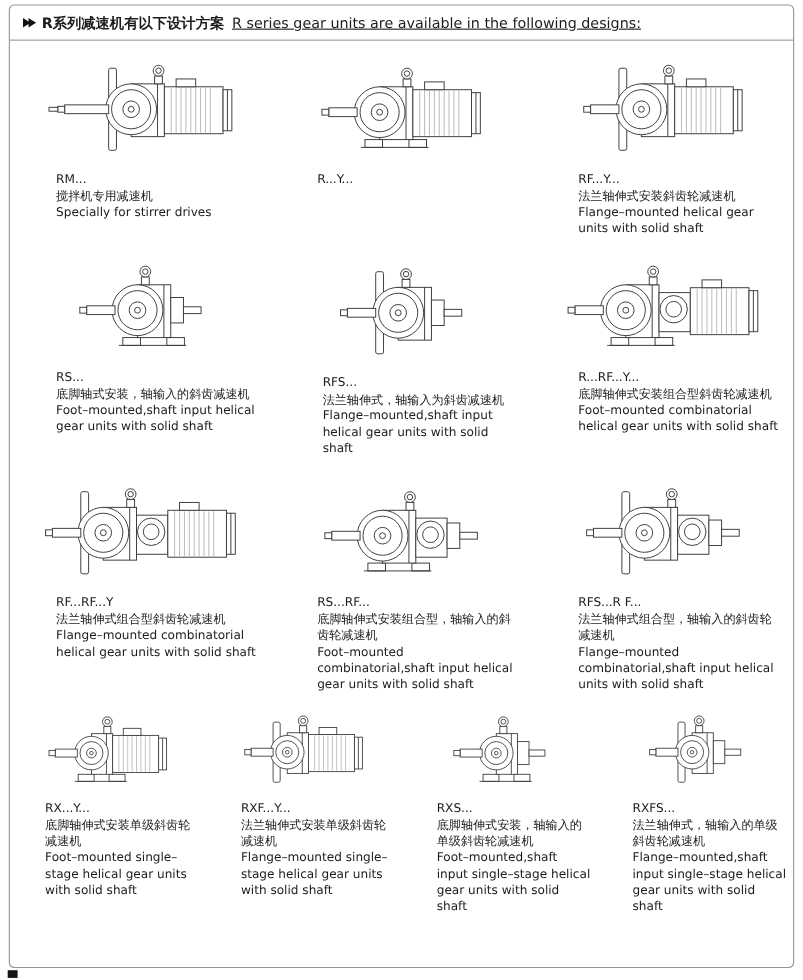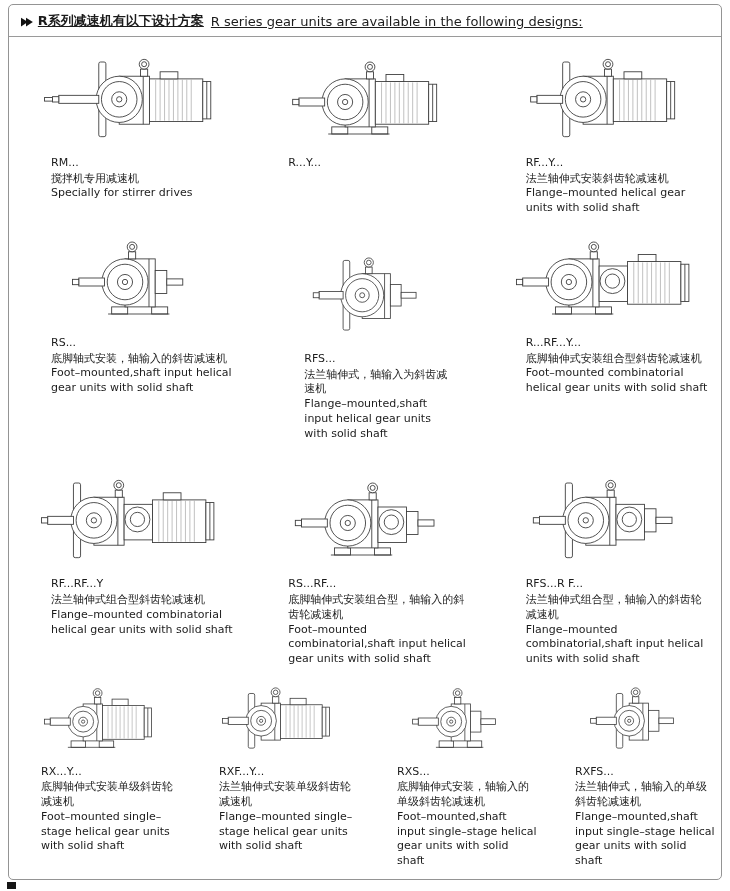--- a/index.html
+++ b/index.html
@@ -12,21 +12,21 @@
   .frame{
     height:100%;box-sizing:border-box;background:#fff;
     border:1px solid #949494;border-radius:5px;overflow:hidden;
   }
   .header{
     display:flex;align-items:center;gap:7px;
     padding:7px 12px 6px;border-bottom:1px solid #9a9a9a;
     font-size:13px;white-space:nowrap;
   }
   .marker{font-size:9px;letter-spacing:-2px;color:#111;line-height:1;transform:scaleY(1.25);}
-  .t-zh{font-weight:700;text-decoration:underline;}
+  .t-zh{font-weight:700;}
   .t-en{font-weight:400;text-decoration:underline;}
   .grid{display:grid;grid-template-columns:repeat(3,1fr);}
   .grid.g4{grid-template-columns:repeat(4,1fr);}
   .cell{padding:5px 4px 1px;}
   .cell svg{display:block;width:100%;height:112px;}
   .g4 .cell svg{height:90px;}
   .cap{padding:2px 6px 0 38px;font-size:11px;line-height:1.34;}
   .g4 .cap{padding-left:28px;padding-right:2px;}
   .code{margin-bottom:1px;}
   .corner{position:absolute;left:7px;bottom:2px;width:9px;height:7px;background:#161616;}
@@ -176,21 +176,21 @@
               <circle cx="74" cy="24.5" r="5.5" fill="#ffffff" stroke="#3d3d3d" stroke-width="1"></circle>
               <circle cx="74" cy="24.5" r="2.8" fill="#ffffff" stroke="#3d3d3d" stroke-width="1"></circle>
             </g>
           </svg>
         <figcaption class="cap">
           <div class="code">RS...</div>
           <div class="zh">底脚轴式安装，轴输入的斜齿减速机</div>
           <div class="en">Foot–mounted,shaft input helical gear units with solid shaft</div>
         </figcaption>
       </figure>
-      <figure class="cell" style="margin:16px">
+      <figure class="cell" style="margin:5px">
         <svg viewBox="0 0 238 126" preserveAspectRatio="xMidYMid meet">
             <g transform="translate(50.0,0.5)">
               <rect x="66" y="38" width="34" height="54" fill="#ffffff" stroke="#3d3d3d" stroke-width="1"></rect>
               <line x1="93" y1="38" x2="93" y2="92" stroke="#3d3d3d" stroke-width="1"></line>
               <rect x="100" y="51" width="13" height="26" fill="#ffffff" stroke="#3d3d3d" stroke-width="1"></rect>
               <rect x="113" y="60.5" width="18" height="7" fill="#ffffff" stroke="#3d3d3d" stroke-width="1"></rect>
               <rect x="43" y="22" width="8" height="84" rx="2" fill="#ffffff" stroke="#3d3d3d" stroke-width="1"></rect>
               <circle cx="66" cy="64" r="26" fill="#ffffff" stroke="#3d3d3d" stroke-width="1"></circle>
               <circle cx="66" cy="64" r="20" fill="#ffffff" stroke="#3d3d3d" stroke-width="1"></circle>
               <circle cx="66" cy="64" r="8.5" fill="#ffffff" stroke="#3d3d3d" stroke-width="1"></circle>

